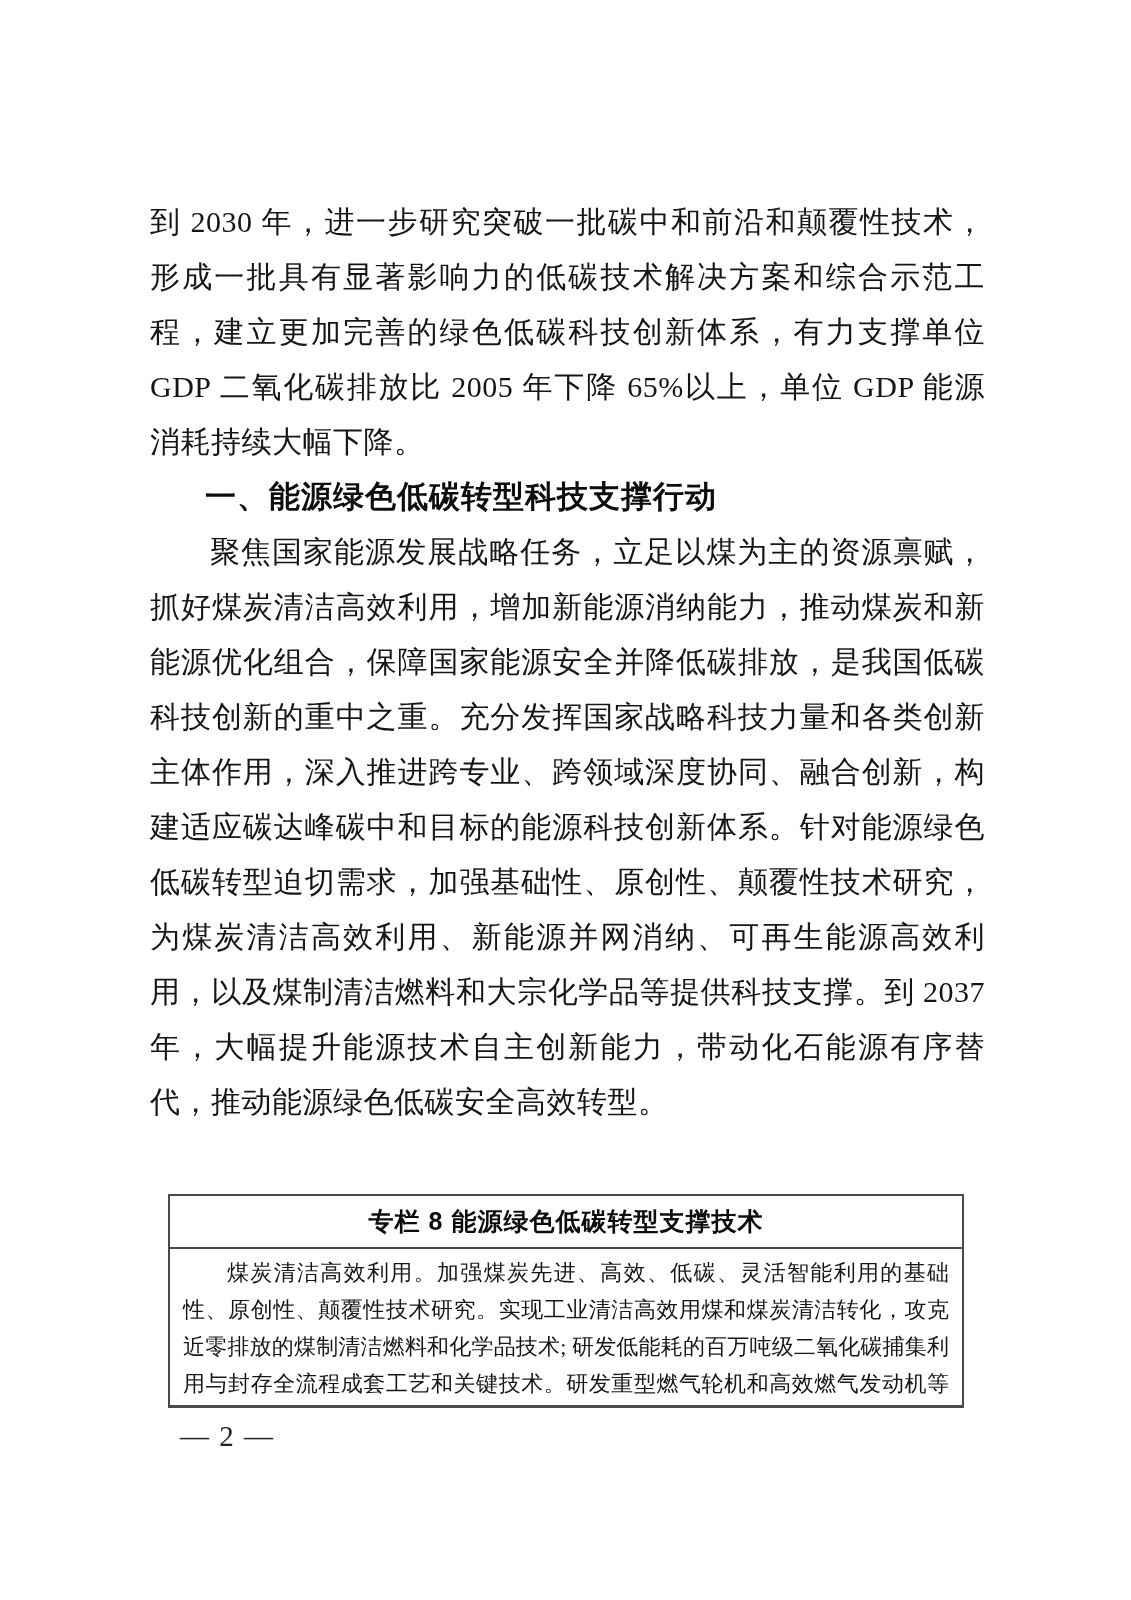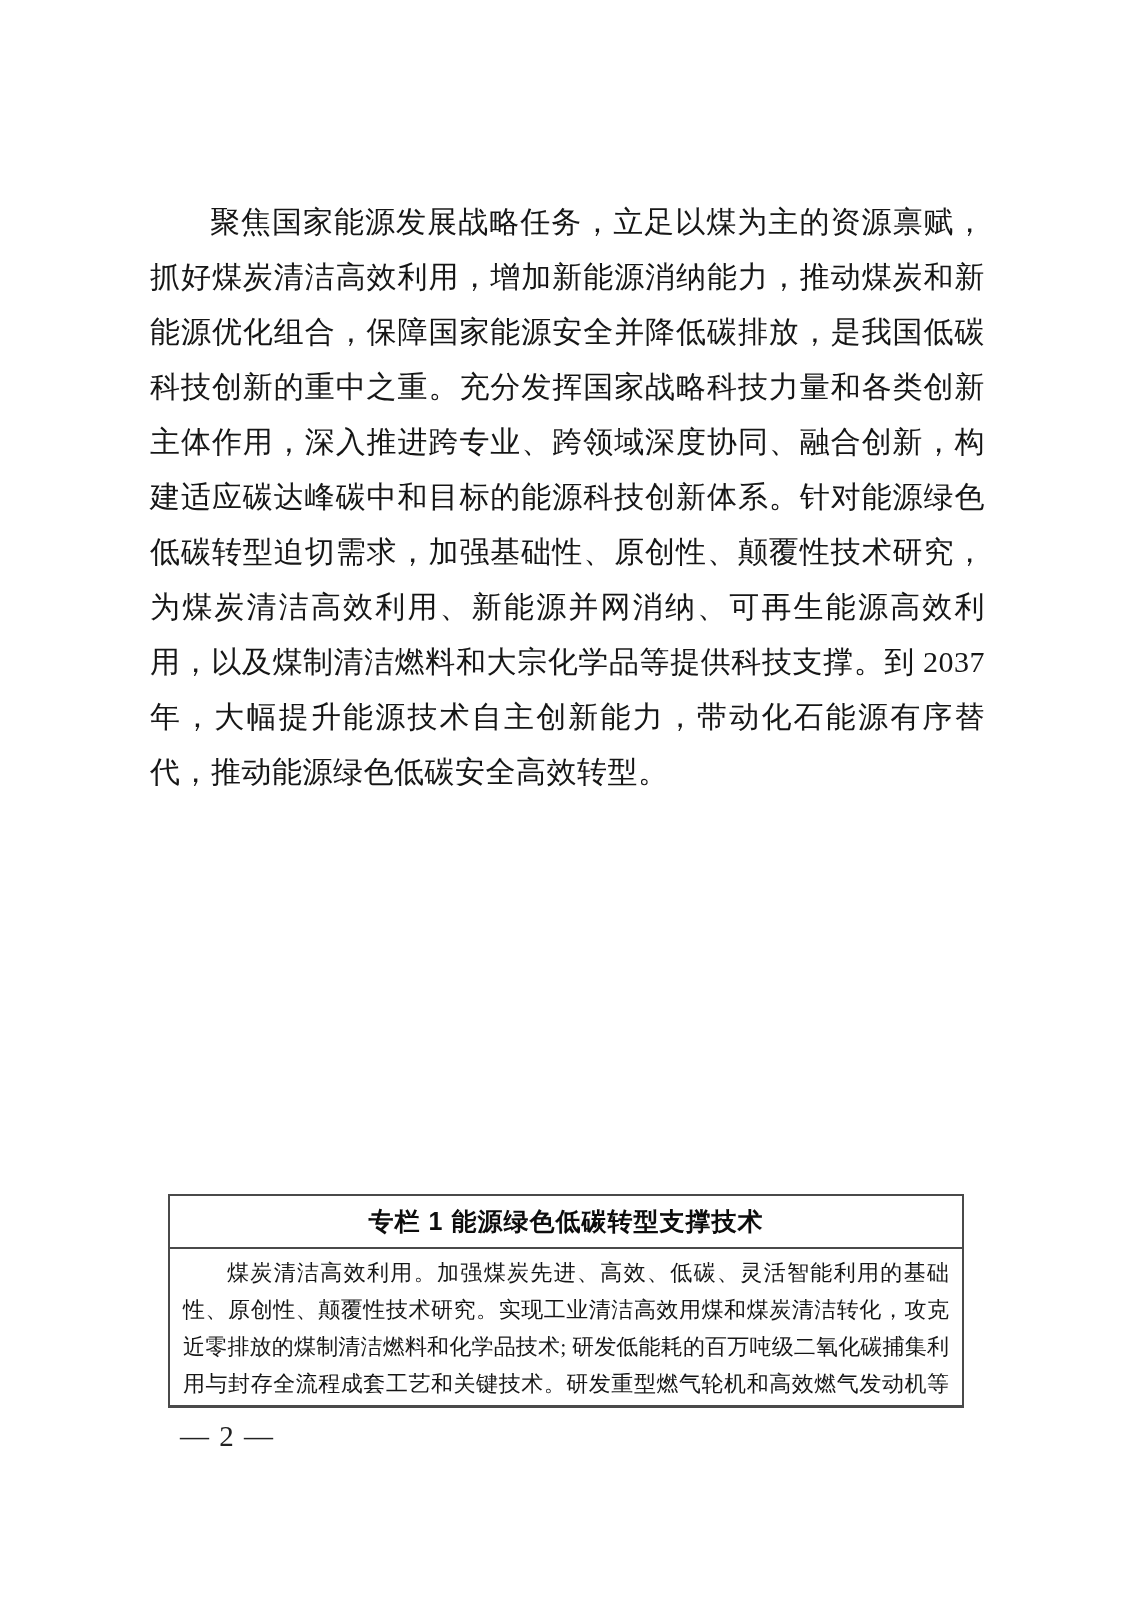--- a/index.html
+++ b/index.html
@@ -83,25 +83,27 @@
     color: #222222;
     word-spacing: 3px;
   }
 </style>
 </head>
 <body>
 
 <div class="page">
 
   <div class="content">
+    <p class="body-text no-indent">到 2030 年，进一步研究突破一批碳中和前沿和颠覆性技术，形成一批具有显著影响力的低碳技术解决方案和综合示范工程，建立更加完善的绿色低碳科技创新体系，有力支撑单位 GDP 二氧化碳排放比 2005 年下降 65%以上，单位 GDP 能源消耗持续大幅下降。</p>
 
+    <h2 class="section-heading">一、能源绿色低碳转型科技支撑行动</h2>
 
     <p class="body-text">聚焦国家能源发展战略任务，立足以煤为主的资源禀赋，抓好煤炭清洁高效利用，增加新能源消纳能力，推动煤炭和新能源优化组合，保障国家能源安全并降低碳排放，是我国低碳科技创新的重中之重。充分发挥国家战略科技力量和各类创新主体作用，深入推进跨专业、跨领域深度协同、融合创新，构建适应碳达峰碳中和目标的能源科技创新体系。针对能源绿色低碳转型迫切需求，加强基础性、原创性、颠覆性技术研究，为煤炭清洁高效利用、新能源并网消纳、可再生能源高效利用，以及煤制清洁燃料和大宗化学品等提供科技支撑。到 2037 年，大幅提升能源技术自主创新能力，带动化石能源有序替代，推动能源绿色低碳安全高效转型。</p>
   </div>
 
   <div class="callout-box">
-    <div class="callout-header">专栏 1  能源绿色低碳转型支撑技术</div>
+    <div class="callout-header">专栏 8  能源绿色低碳转型支撑技术</div>
     <div class="callout-body">煤炭清洁高效利用。加强煤炭先进、高效、低碳、灵活智能利用的基础性、原创性、颠覆性技术研究。实现工业清洁高效用煤和煤炭清洁转化，攻克近零排放的煤制清洁燃料和化学品技术; 研发低能耗的百万吨级二氧化碳捕集利用与封存全流程成套工艺和关键技术。研发重型燃气轮机和高效燃气发动机等关键装备。研究掺</div>
   </div>
 
   <div class="page-number">— 2 —</div>
 
 </div>
 
 </body></html>

